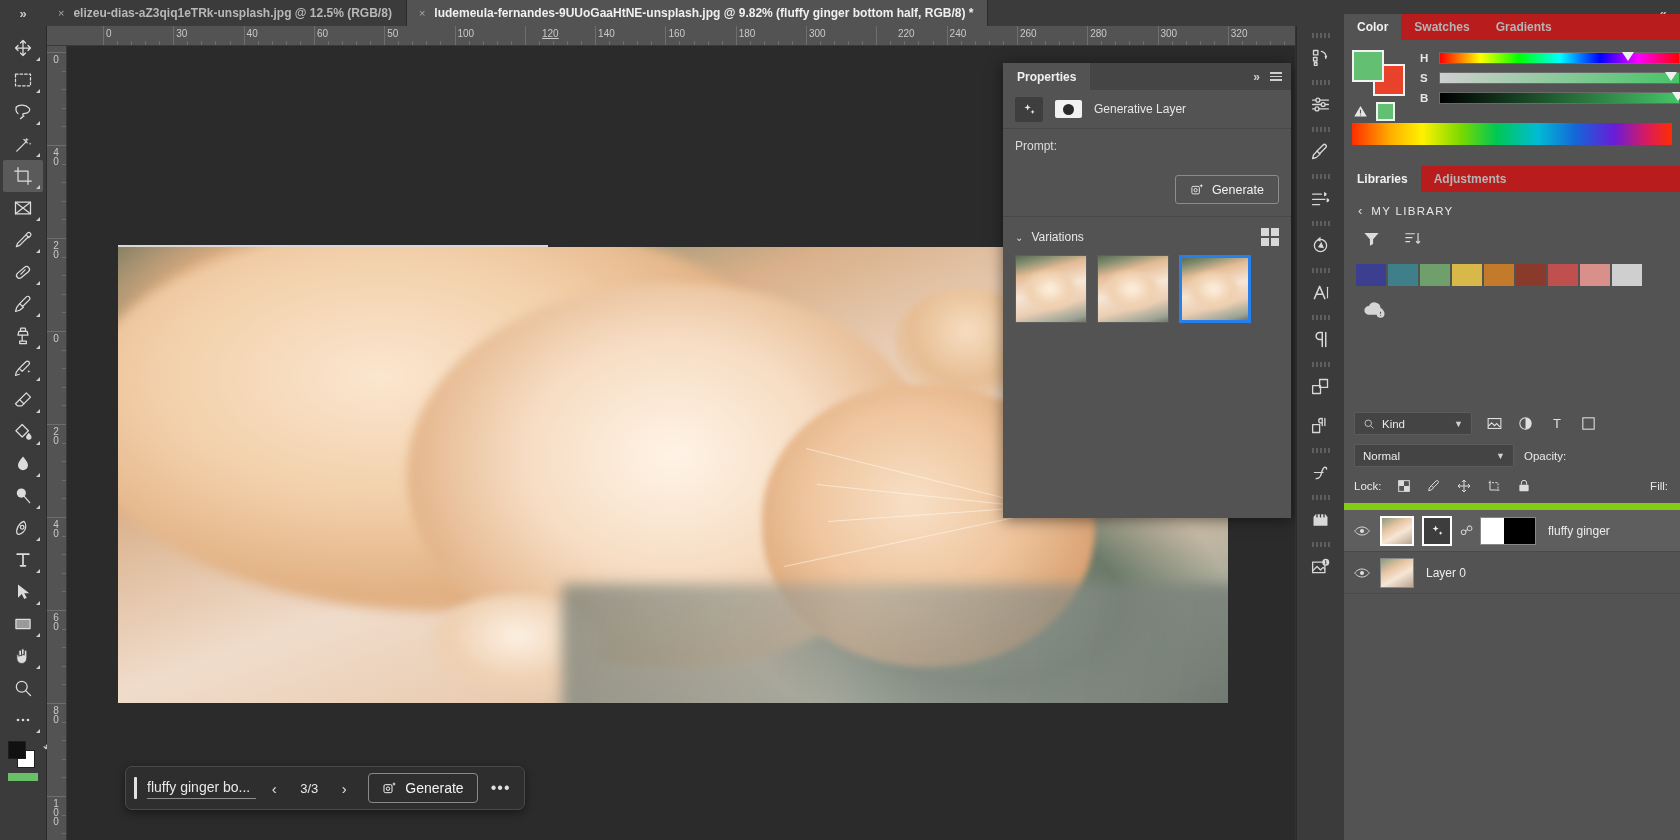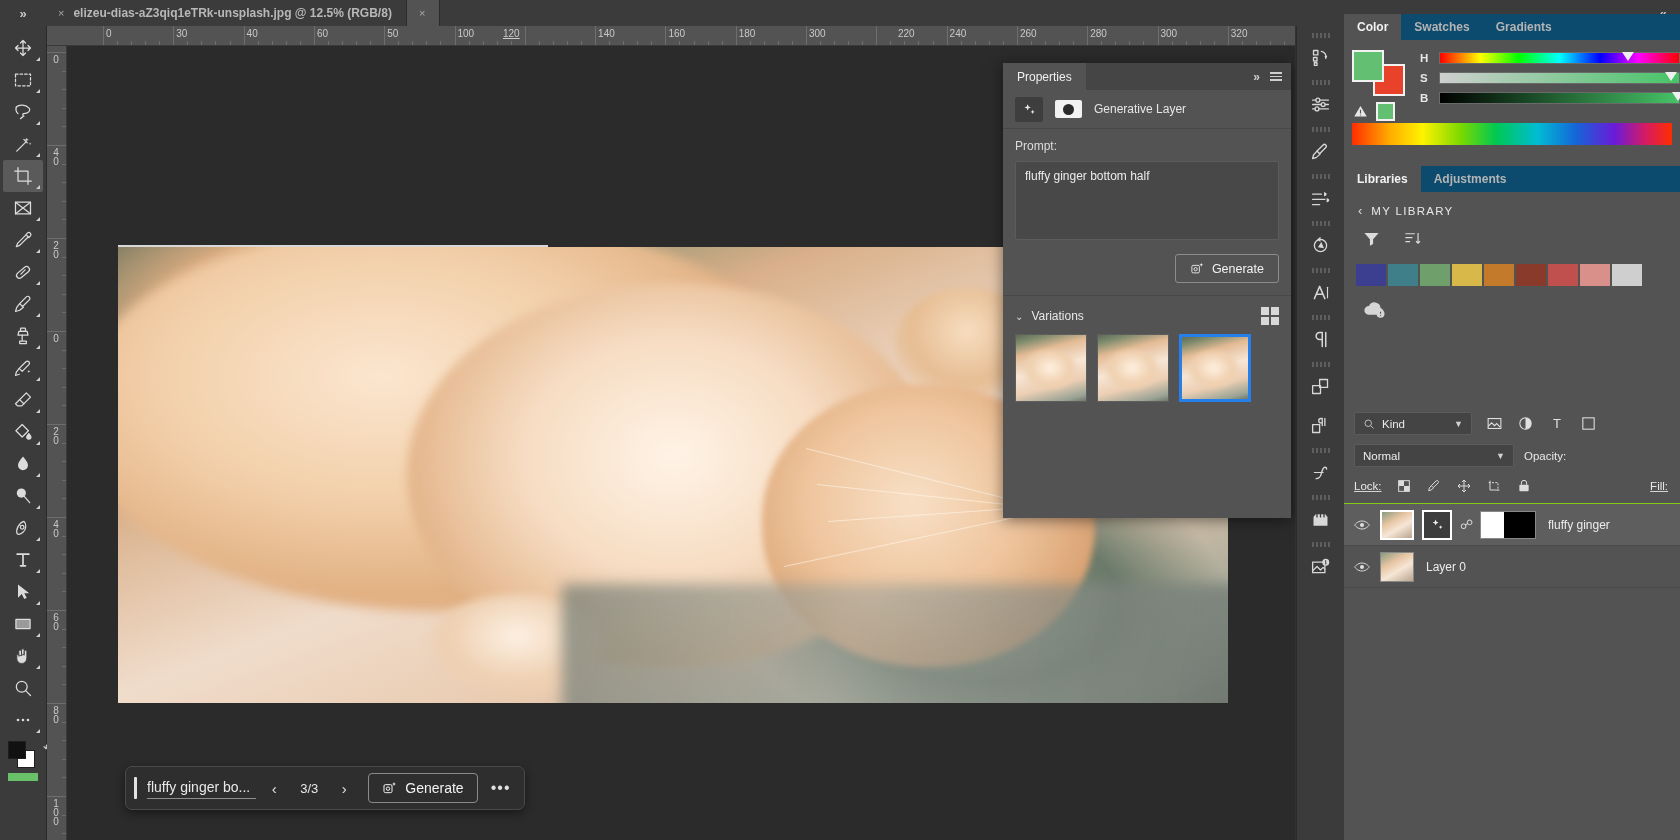--- a/index.html
+++ b/index.html
@@ -113,21 +113,21 @@
     border:1px solid #8a8a8a; border-radius:4px; color:#f2f2f2; font-size:14px; margin-left:6px; }
   .ctx-gen svg{ width:16px; height:16px; stroke:#f2f2f2; fill:none; stroke-width:1.5; }
   .ctx-dots{ width:30px; height:30px; display:flex; align-items:center; justify-content:center;
     color:#e0e0e0; font-size:16px; letter-spacing:1px; margin-left:4px; }
 
   
   .props{ position:absolute; left:1003px; top:63px; width:288px; height:455px;
     background:#535353; box-shadow:0 2px 14px rgba(0,0,0,.5); }
   .props-tabrow{ height:27px; background:#454545; display:flex; align-items:stretch; }
   .props-tab{ display:flex; align-items:center; padding:0 14px; background:#535353;
-    color:#f0f0f0; font-size:12px; font-weight:normal; }
+    color:#f0f0f0; font-size:12px; font-weight:bold; }
   .props-tabrow .fill{ flex:1; }
   .props-icons{ display:flex; align-items:center; gap:10px; padding:0 9px; color:#cfcfcf; }
   .props-icons .dbl{ font-size:12px; font-weight:bold; }
   .props-icons .ham{ display:flex; flex-direction:column; gap:2px; }
   .props-icons .ham i{ display:block; width:12px; height:1.5px; background:#cfcfcf; }
   .props-head{ height:39px; display:flex; align-items:center; gap:12px; padding:0 12px;
     border-bottom:1px solid #484848; }
   .genbadge{ width:28px; height:25px; background:#3e3e3e; border-radius:2px;
     display:flex; align-items:center; justify-content:center; }
   .genbadge svg{ width:15px; height:15px; fill:#e8e8e8; }
@@ -168,21 +168,21 @@
   .dock-item svg{ width:21px; height:21px; stroke:#d8d8d8; fill:none; stroke-width:1.5;
     stroke-linecap:round; stroke-linejoin:round; }
   .dock-grip{ width:18px; height:5px; margin-top:3px;
     background:repeating-linear-gradient(90deg,#5e5e5e 0 2px, transparent 2px 4px); }
   .dock-group{ display:flex; flex-direction:column; align-items:center; }
 
   
   .rpanel{ position:absolute; left:1344px; width:336px; background:#535353; }
 
   .color-panel{ top:14px; height:152px; }
-  .ptabs{ height:26px; background:#0c4a6e; display:flex; align-items:stretch; }
+  .ptabs{ height:26px; background:#b91c1c; display:flex; align-items:stretch; }
   .ptab{ display:flex; align-items:center; padding:0 13px; font-size:12px;
     color:#b4b4b4; font-weight:bold; }
   .ptab.active{ background:#535353; color:#f2f2f2; }
   .ptabs .fill{ flex:1; }
   .color-body{ display:flex; padding:10px 0 0 8px; gap:6px; }
   .color-left{ width:62px; }
   .swatch-pair{ position:relative; width:56px; height:46px; }
   .swatch-pair .sb{ position:absolute; right:3px; bottom:0; width:32px; height:32px;
     background:#e8422b; border:2px solid #f2f2f2; }
   .swatch-pair .sf{ position:absolute; left:0; top:0; width:32px; height:32px;
@@ -229,21 +229,21 @@
   .filter-icons .fi{ width:18px; height:18px; display:flex; align-items:center; justify-content:center;
     color:#e0e0e0; font-size:13px; }
   .filter-icons svg{ width:17px; height:17px; stroke:#e0e0e0; fill:none; stroke-width:1.5; }
   .blend-row{ display:flex; align-items:center; gap:10px; padding:9px 10px 0; }
   .blend-sel{ display:flex; align-items:center; height:23px; padding:0 8px;
     background:#444; border:1px solid #5c5c5c; border-radius:2px; width:160px; }
   .blend-sel .t{ font-size:11.5px; color:#ececec; }
   .blend-sel .cv{ margin-left:auto; color:#d0d0d0; font-size:9px; }
   .blend-row .op{ font-size:11.5px; color:#e8e8e8; }
   .lock-row{ display:flex; align-items:center; gap:14px; padding:11px 10px 9px;
-    border-bottom:1px solid #84cc16;text-decoration:underline; }
+    border-bottom:7px solid #84cc16; }
   .lock-row .lk{ font-size:11.5px; color:#e8e8e8; }
   .lock-row svg{ width:16px; height:16px; stroke:#dcdcdc; fill:none; stroke-width:1.5; }
   .lock-row .fill-t{ margin-left:auto; font-size:11.5px; color:#e8e8e8; padding-right:2px; }
   .layer{ display:flex; align-items:center; gap:8px; height:42px; padding:0 8px;
     border-bottom:1px solid #4a4a4a; }
   .layer.sel{ background:#5e5e5e; }
   .eye{ width:20px; display:flex; justify-content:center; }
   .eye svg{ width:16px; height:12px; stroke:#e0e0e0; fill:none; stroke-width:1.4; }
   .thumb{ width:34px; height:30px; border:1px solid #888; position:relative; overflow:hidden;
     background:linear-gradient(150deg,#8a9a7e,#e8c6a4 35%,#f6e6d6 60%,#b9a58f); }
@@ -263,20 +263,21 @@
 <div class="app">
 
   <div class="tabbar">
     <div class="chev-left">»</div>
     <div class="tab">
       <span class="x">×</span>
       <span>elizeu-dias-aZ3qiq1eTRk-unsplash.jpg @ 12.5% (RGB/8)</span>
     </div>
     <div class="tab active">
       <span class="x">×</span>
+      <span>ludemeula-fernandes-9UUoGaaHtNE-unsplash.jpg @ 9.82% (fluffy ginger bottom half, RGB/8) *</span>
     </div>
     <div class="spacer"></div>
     <div class="chev-right">«</div>
   </div>
 
   <div class="toolbar">
     <div class="tool">
       <svg viewBox="0 0 24 24">
           <path d="M12 3v18M3 12h18M12 3l-3 3M12 3l3 3M12 21l-3-3M12 21l3-3M3 12l3-3M3 12l3 3M21 12l-3-3M21 12l-3 3"></path>
         </svg>
@@ -468,21 +469,21 @@
       <i class="tkm" style="left: 365.32px;"></i>
       <i class="tkm" style="left: 379.38px;"></i>
       <i class="tkm" style="left: 393.44px;"></i>
       <i class="tk" style="left: 407.5px;"></i>
       <span class="lbl" style="left: 407.5px;">100</span>
       <i class="tkm" style="left: 421.56px;"></i>
       <i class="tkm" style="left: 435.62px;"></i>
       <i class="tkm" style="left: 449.68px;"></i>
       <i class="tkm" style="left: 463.74px;"></i>
       <i class="tk" style="left: 477.8px;"></i>
-      <span class="lbl" style="left: 453px; text-decoration: underline;">120</span>
+      <span class="lbl" style="left: 492px; text-decoration: underline;">120</span>
       <i class="tkm" style="left: 491.86px;"></i>
       <i class="tkm" style="left: 505.92px;"></i>
       <i class="tkm" style="left: 519.98px;"></i>
       <i class="tkm" style="left: 534.04px;"></i>
       <i class="tk" style="left: 548.1px;"></i>
       <span class="lbl" style="left: 548.1px;">140</span>
       <i class="tkm" style="left: 562.16px;"></i>
       <i class="tkm" style="left: 576.22px;"></i>
       <i class="tkm" style="left: 590.28px;"></i>
       <i class="tkm" style="left: 604.34px;"></i>
@@ -650,21 +651,20 @@
             <path d="M17 12.5l1 2.4 2.4 1-2.4 1-1 2.4-1-2.4-2.4-1 2.4-1z"></path>
           </svg>
       </div>
       <div class="masksw">
           <i class="dot"></i>
         </div>
       <div class="ttl">Generative Layer</div>
     </div>
     <div class="props-body">
       <div class="lbl-prompt">Prompt:</div>
-      <div class="prompt-box">fluffy ginger bottom half</div>
       <div class="gen-row">
         <div class="gen-btn">
           <svg viewBox="0 0 24 24">
               <rect x="3" y="7" width="12" height="12" rx="2"></rect>
               <circle cx="9" cy="13" r="2.6"></circle>
               <path d="M18 3l.9 2.1 2.1.9-2.1.9L18 9l-.9-2.1-2.1-.9 2.1-.9z" fill="#f2f2f2" stroke="none"></path>
             </svg>
           <span>Generate</span>
         </div>
       </div>

